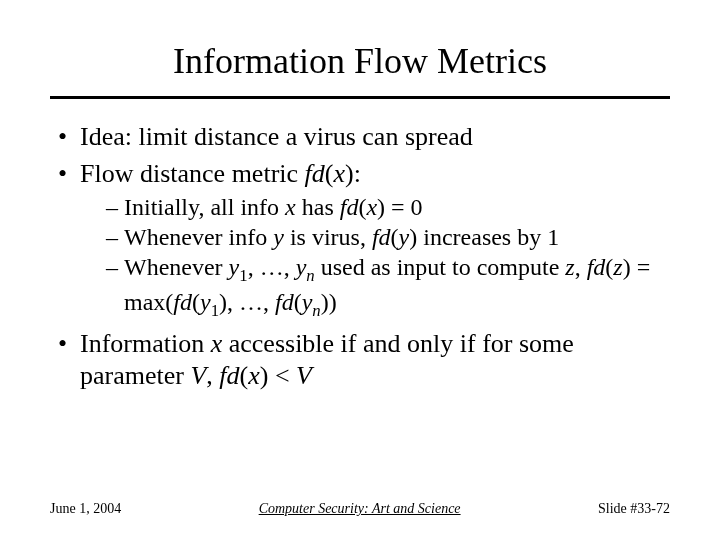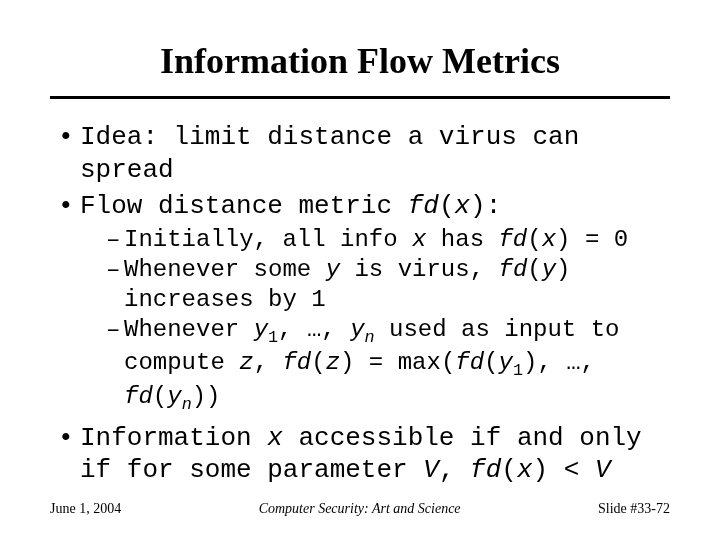--- a/index.html
+++ b/index.html
@@ -10,31 +10,30 @@
     background: #fff;
     color: #000;
     position: relative;
     padding: 30px 50px 0 50px;
   }
   .title {
     font-size: 36px;
     text-align: center;
     margin-top: 10px;
     margin-bottom: 14px;
-    font-weight: bold;
+    font-weight: normal;
   }
   .rule {
     border: none;
     border-top: 3px solid #000;
     margin-bottom: 22px;
   }
   .bullets {
     list-style: none;
     padding-left: 8px;
-    font-family: Liberation Mono, monospace;
   }
   .bullets > li {
     font-size: 26px;
     line-height: 1.25;
     margin-bottom: 4px;
     padding-left: 22px;
     position: relative;
   }
   .bullets > li::before {
     content: "•";
@@ -70,39 +69,40 @@
     display: flex;
     justify-content: space-between;
     align-items: flex-start;
     font-size: 14px;
     margin-top: 28px;
   }
   .footer-center {
     text-align: center;
     font-style: italic;
     line-height: 1.2;
+    text-decoration: underline;
   }
   .footer-left, .footer-right { white-space: nowrap; }
 </style>
 </head>
 <body>
 
 <h1 class="title">Information Flow Metrics</h1>
 <hr class="rule">
 
 <ul class="bullets">
   <li>Idea: limit distance a virus can spread</li>
   <li>
     <span>Flow distance metric </span><span class="i">fd</span><span>(</span><span class="i">x</span><span>):</span>
     <ul class="sub">
       <li>
         <span>Initially, all info </span><span class="i">x</span><span> has </span><span class="i">fd</span><span>(</span><span class="i">x</span><span>) = 0</span>
       </li>
       <li>
-        <span>Whenever some </span><span class="i">y</span><span> is virus, </span><span class="i">fd</span><span>(</span><span class="i">y</span><span>) increases by 1</span>
+        <span>Whenever info </span><span class="i">y</span><span> is virus, </span><span class="i">fd</span><span>(</span><span class="i">y</span><span>) increases by 1</span>
       </li>
       <li>
         <span>Whenever </span><span class="i">y</span><sub>1</sub><span>, …, </span><span class="i">y</span><sub class="i">n</sub><span> used as input to compute </span><span class="i">z</span><span>, </span><span class="i">fd</span><span>(</span><span class="i">z</span><span>) = max(</span><span class="i">fd</span><span>(</span><span class="i">y</span><sub>1</sub><span>), …, </span><span class="i">fd</span><span>(</span><span class="i">y</span><sub class="i">n</sub><span>))</span>
       </li>
     </ul>
   </li>
   <li>
     <span>Information </span><span class="i">x</span><span> accessible if and only if for some parameter </span><span class="i">V</span><span>, </span><span class="i">fd</span><span>(</span><span class="i">x</span><span>) &lt; </span><span class="i">V</span>
   </li>
 </ul>

